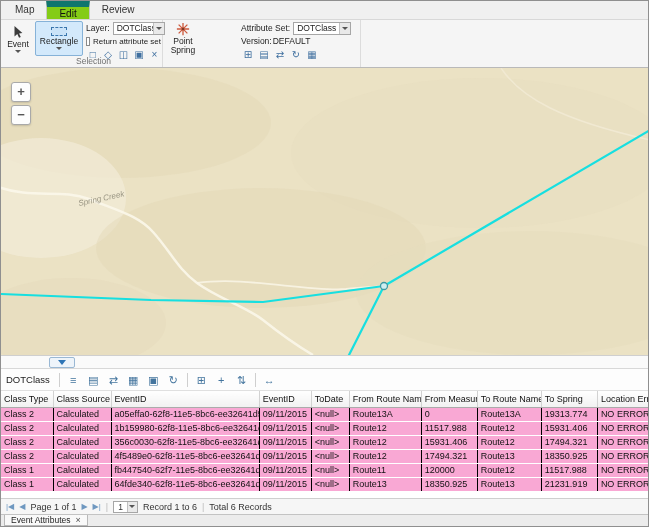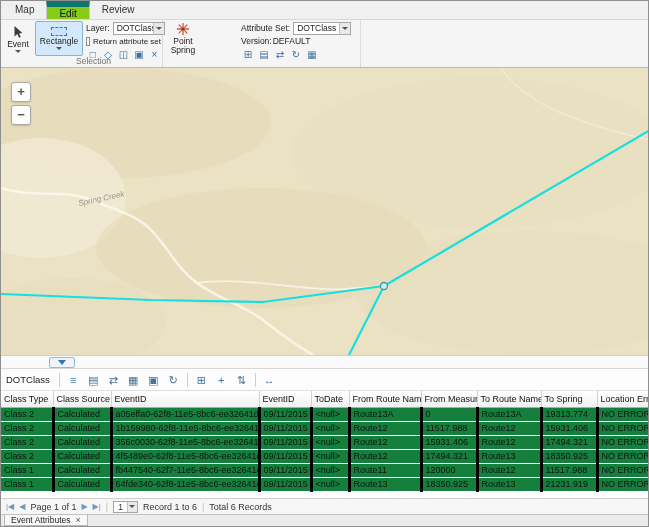--- a/index.html
+++ b/index.html
@@ -48,21 +48,21 @@
   
   .ptoolbar { position:absolute; top:368px; left:0; width:100%; height:22px; background:#fdfdfd; border-bottom:1px solid #e0e0e0; display:flex; align-items:center; padding:0 5px; gap:3px; }
   .ptitle { font-size:9.5px; color:#222; margin-right:4px; }
   .ticon { width:17px; height:17px; font-size:11px; line-height:17px; text-align:center; color:#44759e; cursor:pointer; border:1px solid transparent; }
   .ptoolbar .vsep { height:14px; }
 
   
   .tablewrap { position:absolute; top:390px; left:0; width:649px; height:107px; overflow:hidden; background:#fff; }
   table { border-collapse:collapse; table-layout:fixed; width:649px; font-size:9px; }
   th { height:16px; background:linear-gradient(#ffffff,#f1f1f1); border-right:1px solid #d2d2d2; border-bottom:1px solid #ababab; font-weight:normal; color:#111; text-align:left; padding:0 0 0 3px; white-space:nowrap; overflow:hidden; }
-  td { height:14px; background:#15803d; border-right:3px solid #000000; border-bottom:1px solid #ffffff; color:#111; padding:0 0 0 3px; white-space:nowrap; overflow:hidden; }
+  td { height:14px; background:#f9a8d4; border-right:1px solid #000000; border-bottom:1px solid #ffffff; color:#111; padding:0 0 0 3px; white-space:nowrap; overflow:hidden; }
 
   
   .pagination { position:absolute; top:497px; left:0; width:100%; height:16px; background:#f6f6f6; border-top:1px solid #cfcfcf; display:flex; align-items:center; padding:0 5px; gap:5px; font-size:9px; color:#333; }
   .navbtn { color:#6f98c0; font-size:8px; cursor:pointer; line-height:14px; }
   .psep { color:#bbb; }
   .pgnum { display:inline-flex; align-items:center; height:12px; background:#fff; border:1px solid #a6a6a6; }
   .pgnum .val { font-size:8.5px; padding:0 4px; }
   .pgnum .combo-btn { width:10px; height:100%; }
 
   

